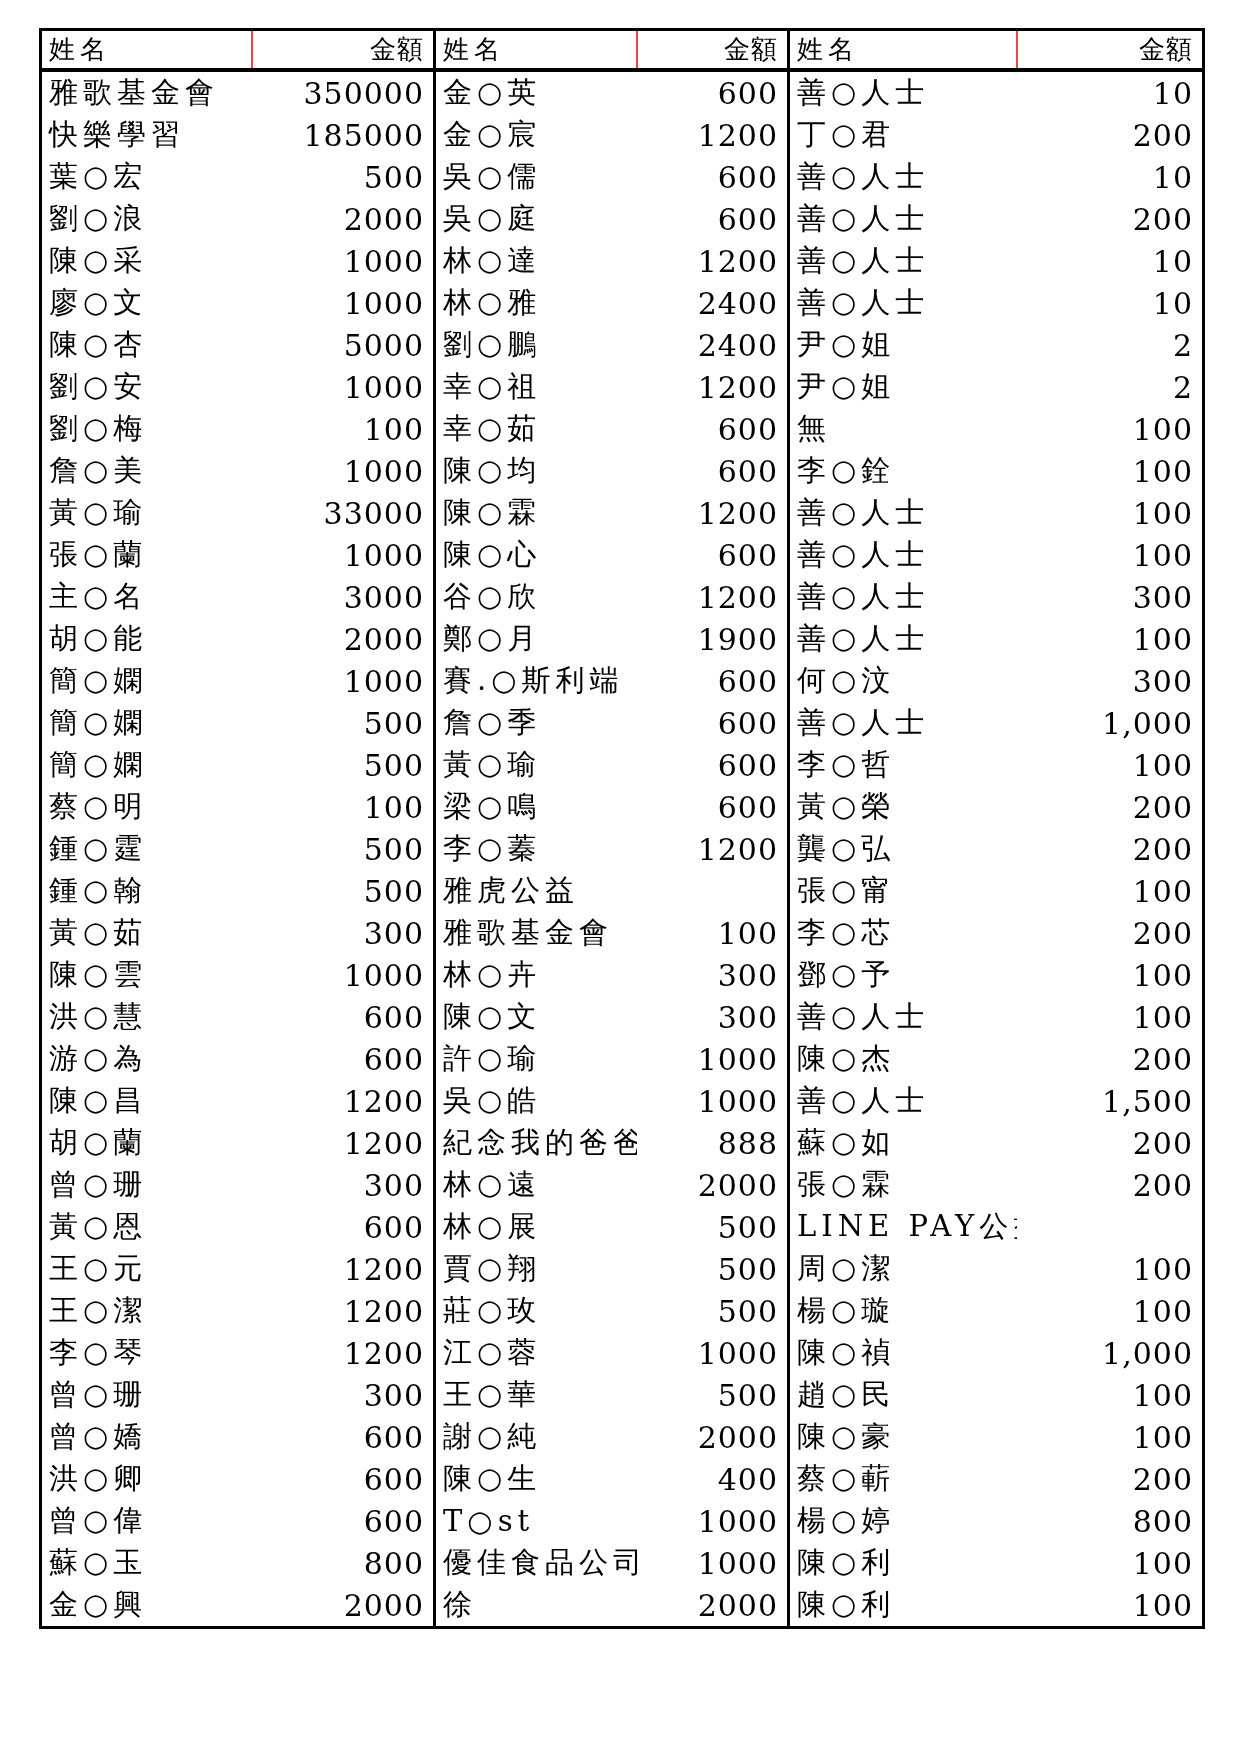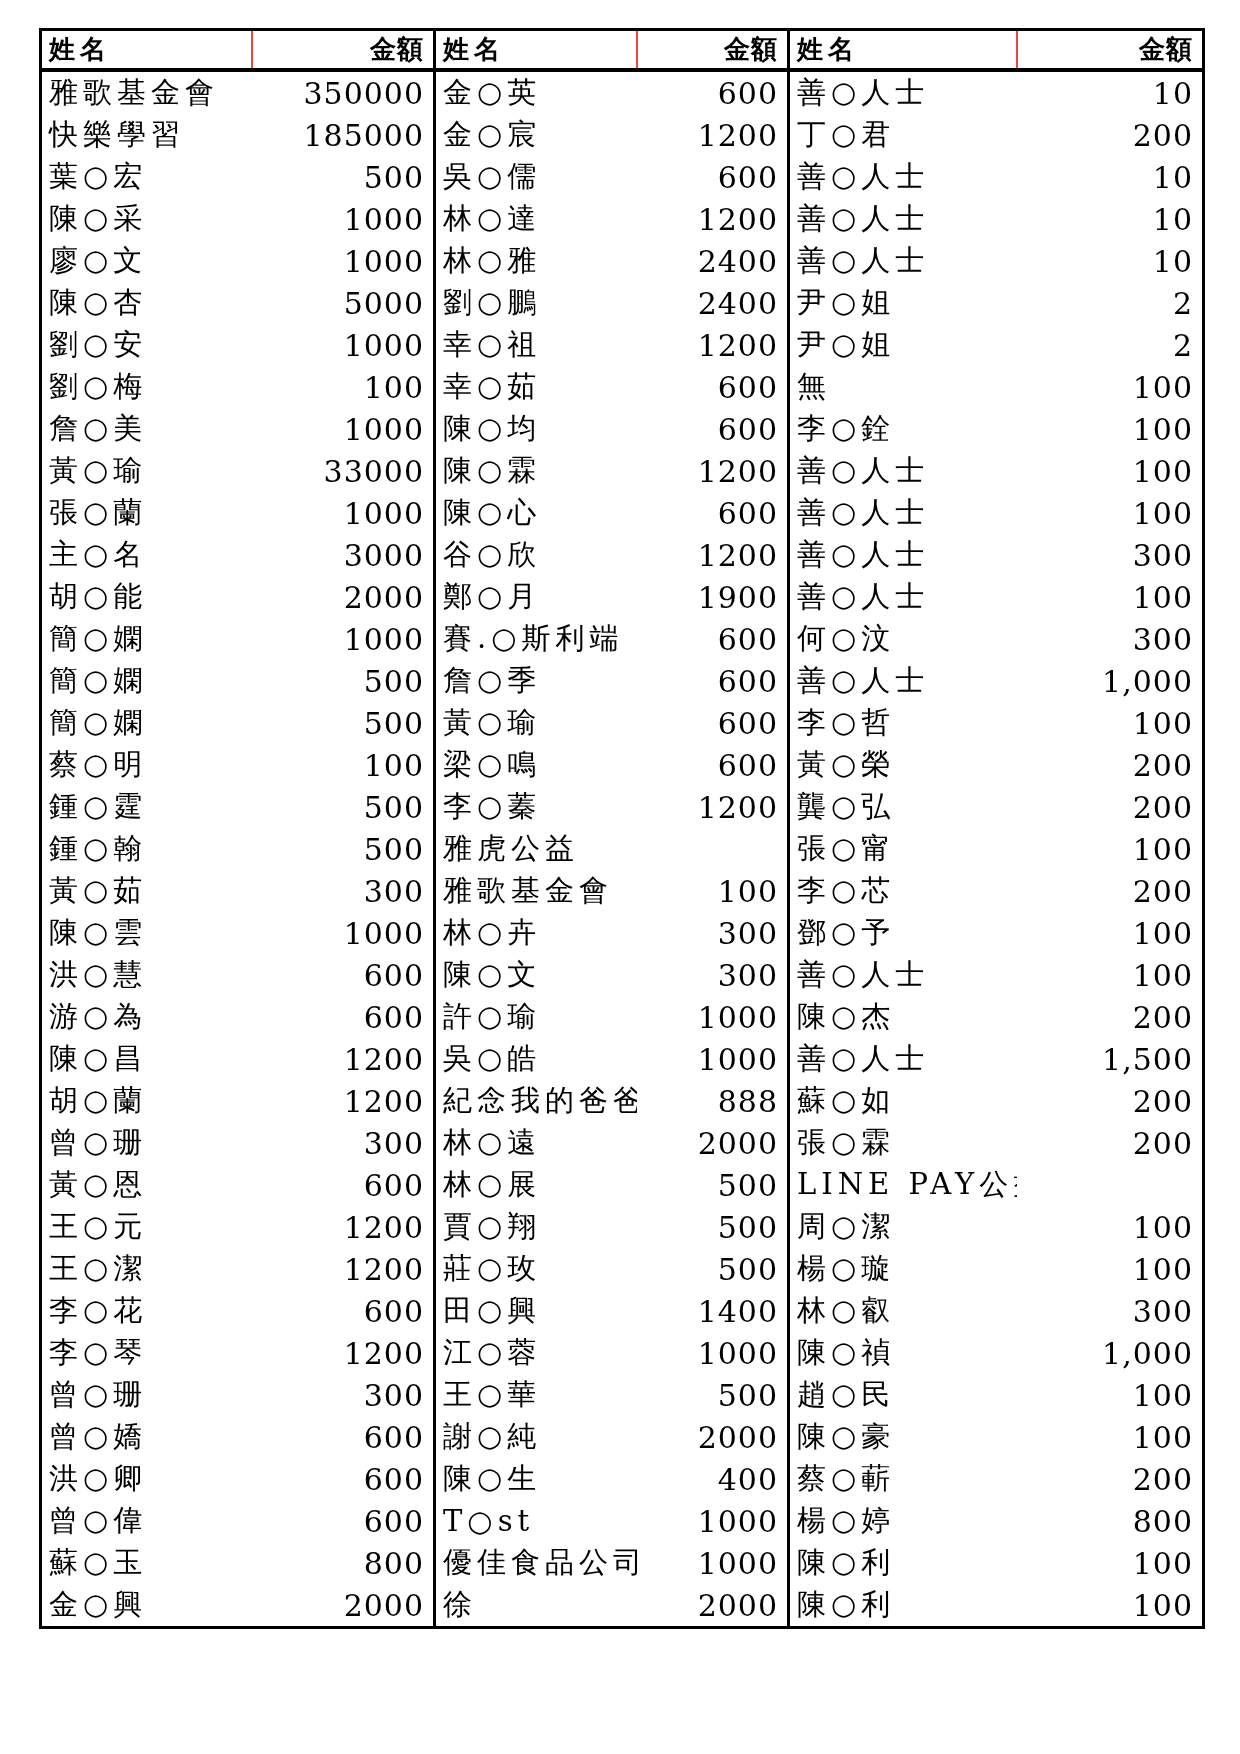--- a/index.html
+++ b/index.html
@@ -30,21 +30,21 @@
   table.donation-table td {
     overflow: hidden;
     white-space: nowrap;
     vertical-align: middle;
     font-weight: normal;
   }
   tr.header-row {
     height: 33px;
   }
   tr.header-row th {
-    font-weight: bold;
+    font-weight: normal;
     font-size: 26px;
     border-bottom: 4px solid #000;
   }
   tr.data-row {
     height: 40.2px;
   }
   .cell-name {
     text-align: left;
     padding-left: 7px;
     font-size: 29px;
@@ -107,20 +107,28 @@
         </tr>
         <tr class="data-row">
           <td class="cell-name">葉○宏</td>
           <td class="cell-amt">500</td>
           <td class="cell-name group-start">吳○儒</td>
           <td class="cell-amt">600</td>
           <td class="cell-name group-start">善○人士</td>
           <td class="cell-amt">10</td>
         </tr>
         <tr class="data-row">
+          <td class="cell-name">劉○浪</td>
+          <td class="cell-amt">2000</td>
+          <td class="cell-name group-start">吳○庭</td>
+          <td class="cell-amt">600</td>
+          <td class="cell-name group-start">善○人士</td>
+          <td class="cell-amt">200</td>
+        </tr>
+        <tr class="data-row">
           <td class="cell-name">陳○采</td>
           <td class="cell-amt">1000</td>
           <td class="cell-name group-start">林○達</td>
           <td class="cell-amt">1200</td>
           <td class="cell-name group-start">善○人士</td>
           <td class="cell-amt">10</td>
         </tr>
         <tr class="data-row">
           <td class="cell-name">廖○文</td>
           <td class="cell-amt">1000</td>
@@ -315,28 +323,20 @@
         </tr>
         <tr class="data-row">
           <td class="cell-name">王○潔</td>
           <td class="cell-amt">1200</td>
           <td class="cell-name group-start">莊○玫</td>
           <td class="cell-amt">500</td>
           <td class="cell-name group-start">楊○璇</td>
           <td class="cell-amt">100</td>
         </tr>
         <tr class="data-row">
-          <td class="cell-name">李○花</td>
-          <td class="cell-amt">600</td>
-          <td class="cell-name group-start">田○興</td>
-          <td class="cell-amt">1400</td>
-          <td class="cell-name group-start">林○叡</td>
-          <td class="cell-amt">300</td>
-        </tr>
-        <tr class="data-row">
           <td class="cell-name">李○琴</td>
           <td class="cell-amt">1200</td>
           <td class="cell-name group-start">江○蓉</td>
           <td class="cell-amt">1000</td>
           <td class="cell-name group-start">陳○禎</td>
           <td class="cell-amt">1,000</td>
         </tr>
         <tr class="data-row">
           <td class="cell-name">曾○珊</td>
           <td class="cell-amt">300</td>

